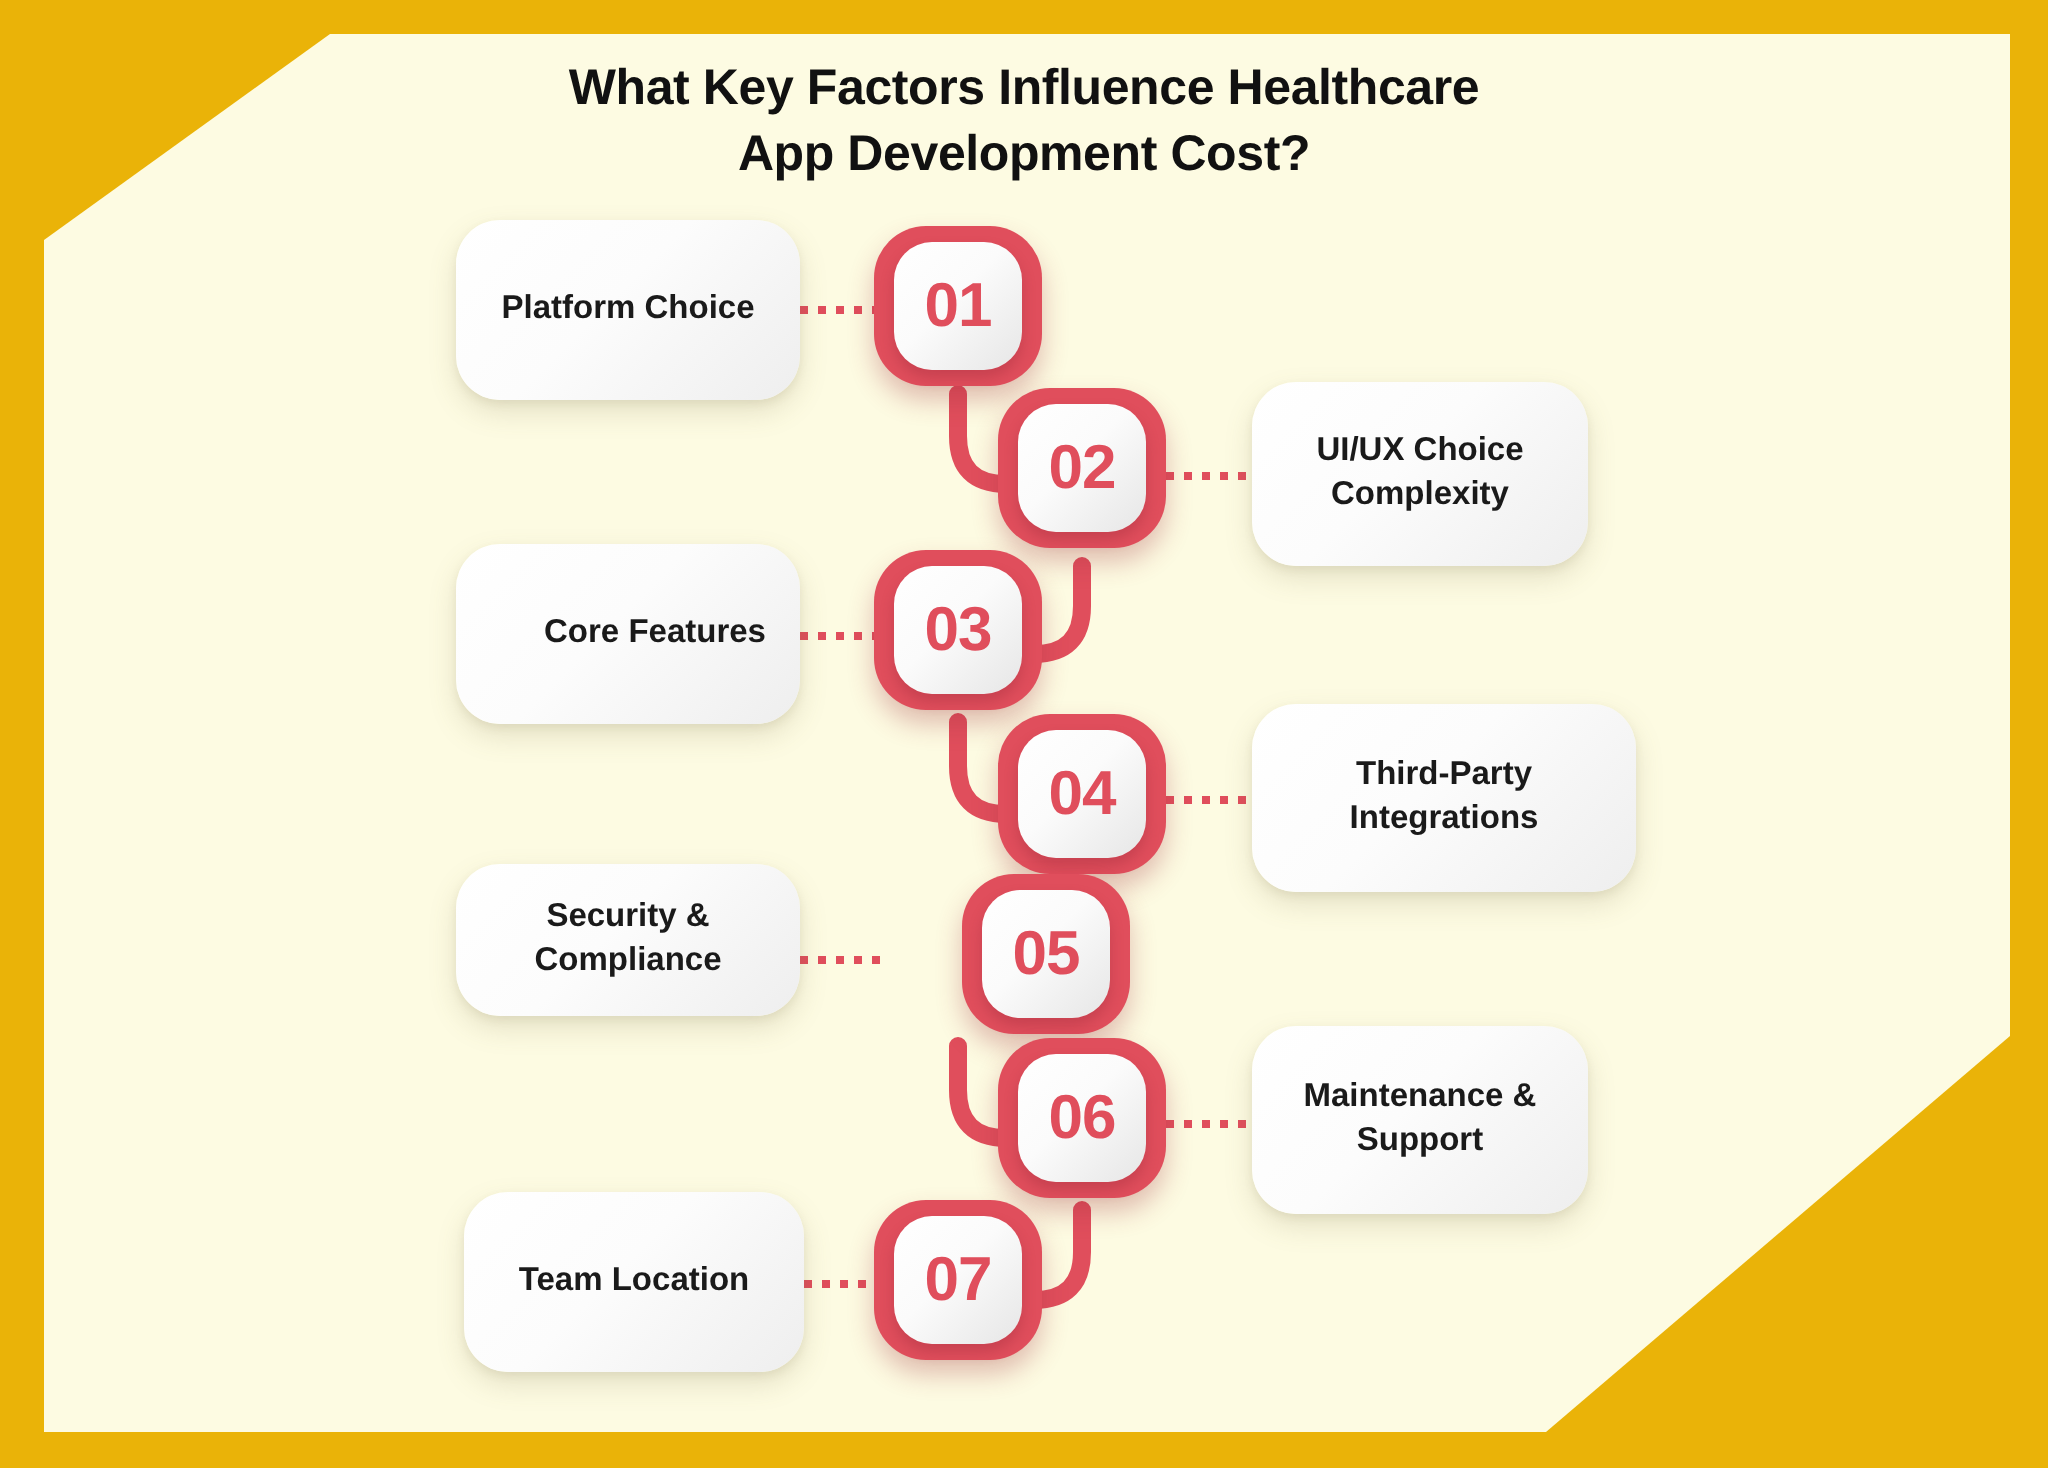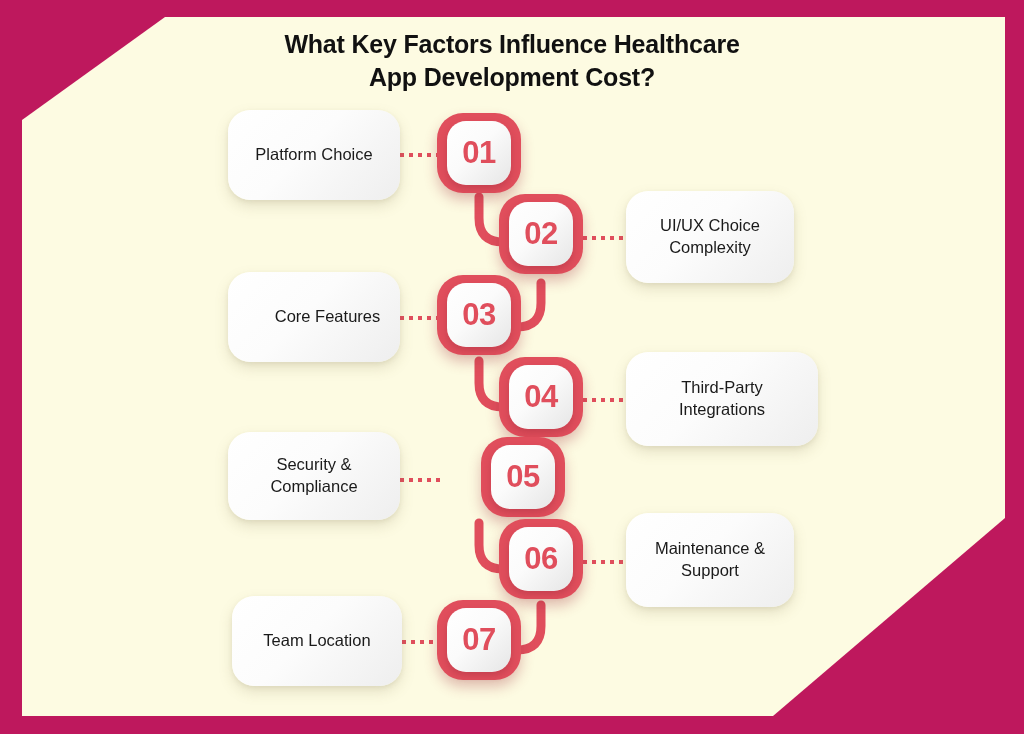--- a/index.html
+++ b/index.html
@@ -11,21 +11,21 @@
     width: 1024px;
     height: 734px;
     font-family: "Liberation Sans", sans-serif;
     overflow: hidden;
   }
 
   #canvas {
     position: relative;
     width: 1024px;
     height: 734px;
-    background: #be185d;
+    background: #eab308;
     overflow: hidden;
   }
 
   
   #panel {
     position: absolute;
     left: 0; top: 0;
     width: 1024px;
     height: 734px;
     background: #FDFBE2;
@@ -69,20 +69,21 @@
                 0 2px 4px rgba(120,110,70,0.10);
     display: flex;
     align-items: center;
     justify-content: center;
     text-align: center;
     color: #1a1a1a;
     font-size: 16.5px;
     line-height: 1.32;
     padding: 0 14px;
     box-sizing: border-box;
+    font-weight: bold;
   }
 
   
   .dots {
     position: absolute;
     height: 4px;
     background-image: repeating-linear-gradient(
         to right,
         #E04E5C 0px, #E04E5C 4px,
         rgba(0,0,0,0) 4px, rgba(0,0,0,0) 9px);
@@ -162,21 +163,21 @@
   <div class="dots" style="left:402px; top:640px; width:38px;"></div>
 
   <div class="card" style="left:228px; top:110px; width:172px; height:90px;">
     <span>Platform Choice</span>
   </div>
 
   <div class="card" style="left:228px; top:272px; width:172px; height:90px;padding-left:41px;">
     <span>Core Features</span>
   </div>
 
-  <div class="card" style="left:228px; top:432px; width:172px; height:88px;">
+  <div class="card" style="left:228px; top:432px; width:172px; height:76px;">
     <div>
       <div>Security &amp;</div>
       <div>Compliance</div>
     </div>
   </div>
 
   <div class="card" style="left:232px; top:596px; width:170px; height:90px;">
     <span>Team Location</span>
   </div>
 

